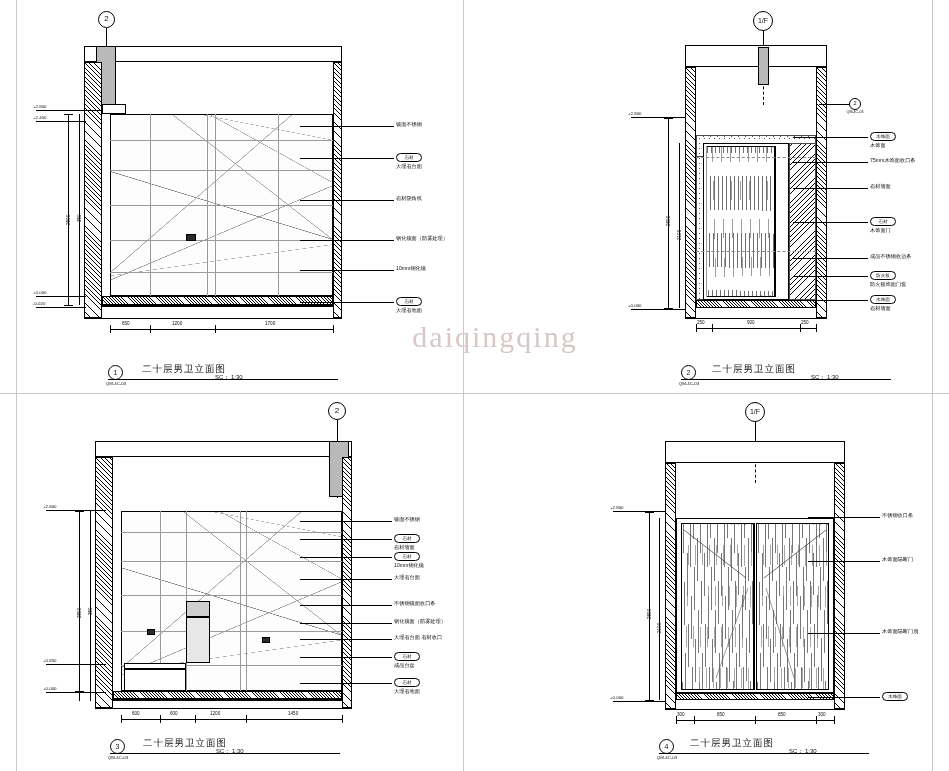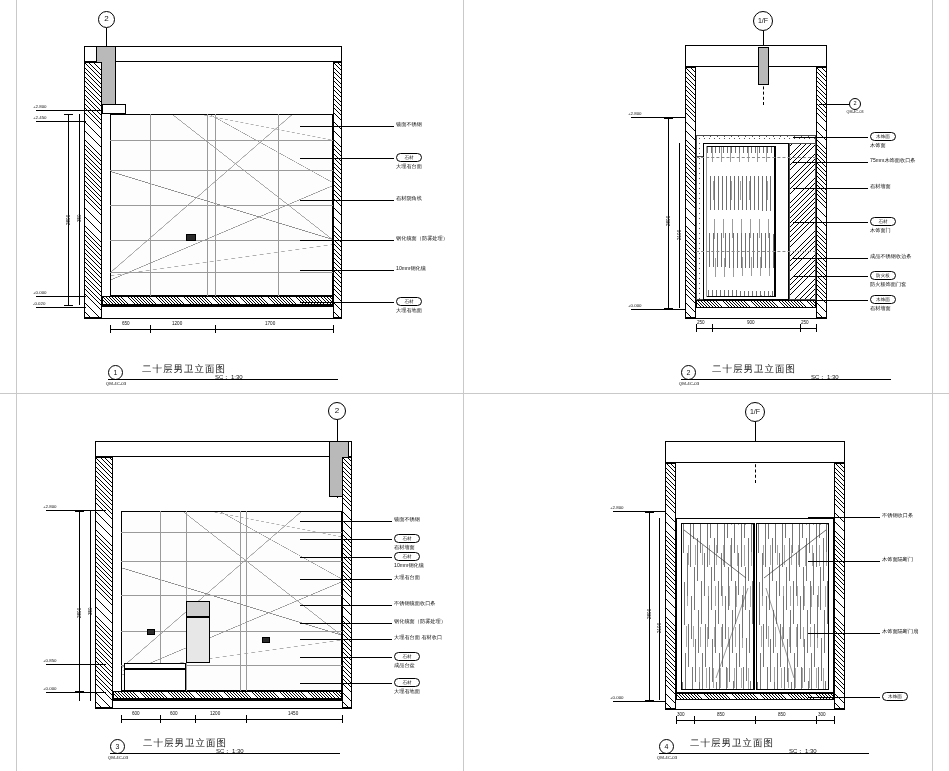--- a/index.html
+++ b/index.html
@@ -488,14 +488,15 @@
     </div>
 
     <div class="circ" style="left:196px;top:346px;width:15px;height:15px;"></div>
     <div class="circtxt" style="left:196px;top:350px;width:15px;font-size:7px;">4</div>
     <div class="title-sub" style="left:185px;top:362px;width:38px;">QM-4C-03</div>
     <div class="title-cn" style="left:227px;top:344px;">二十层男卫立面图</div>
     <div class="title-scale" style="left:326px;top:354px;">SC：   1:30</div>
     <div class="ln hline" style="left:196px;top:360px;width:210px;"></div>
   </div>
 
+  <div id="watermark">daiqingqing</div>
 
 </div>
 
 </body></html>

